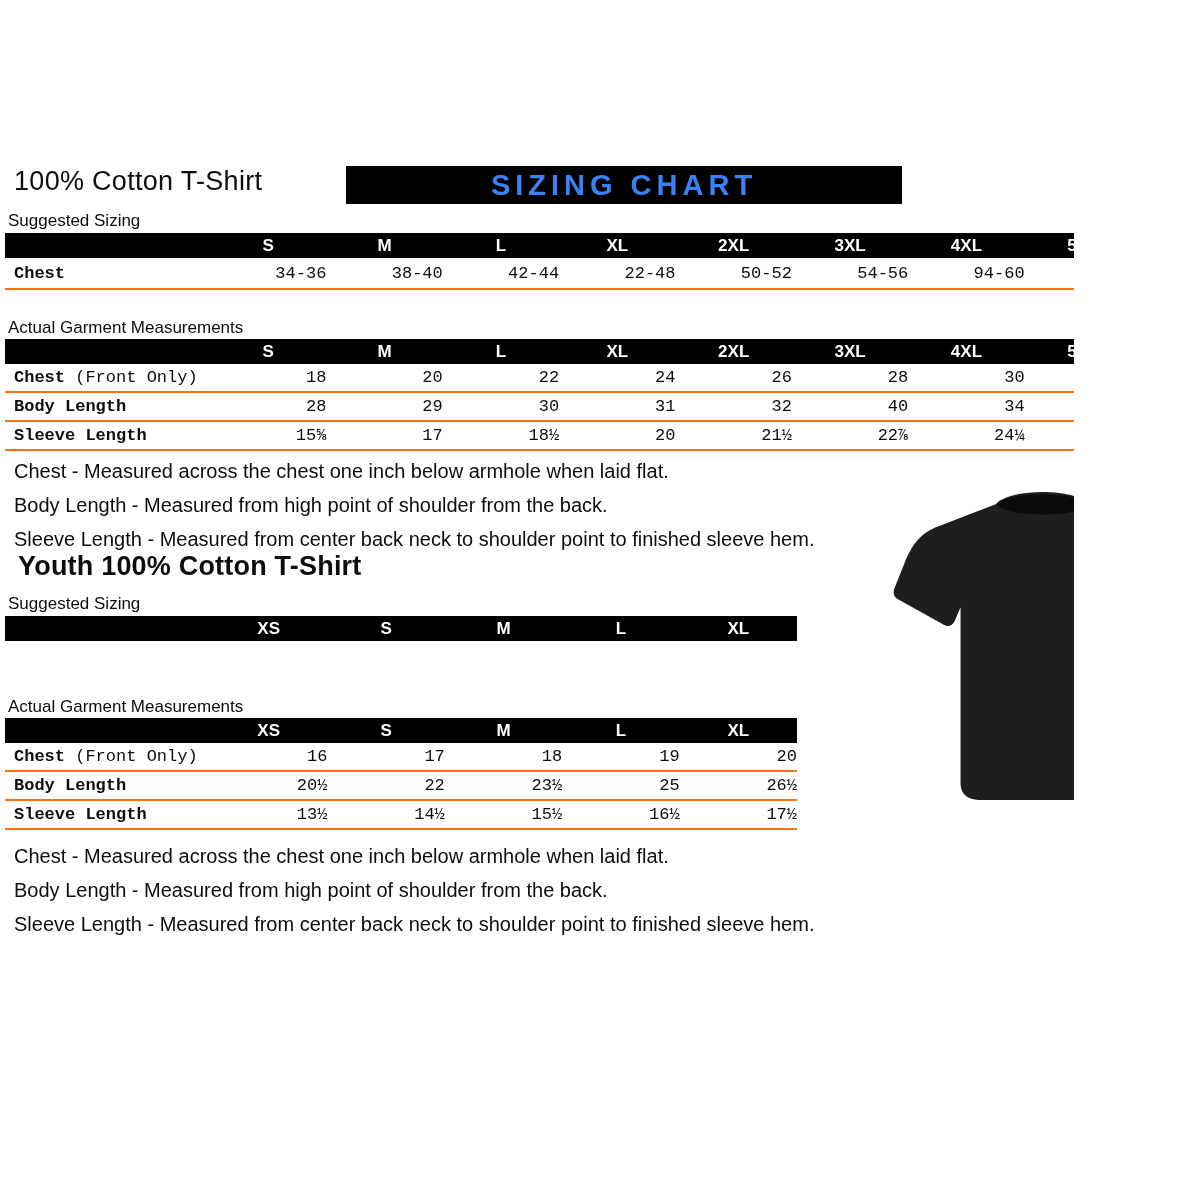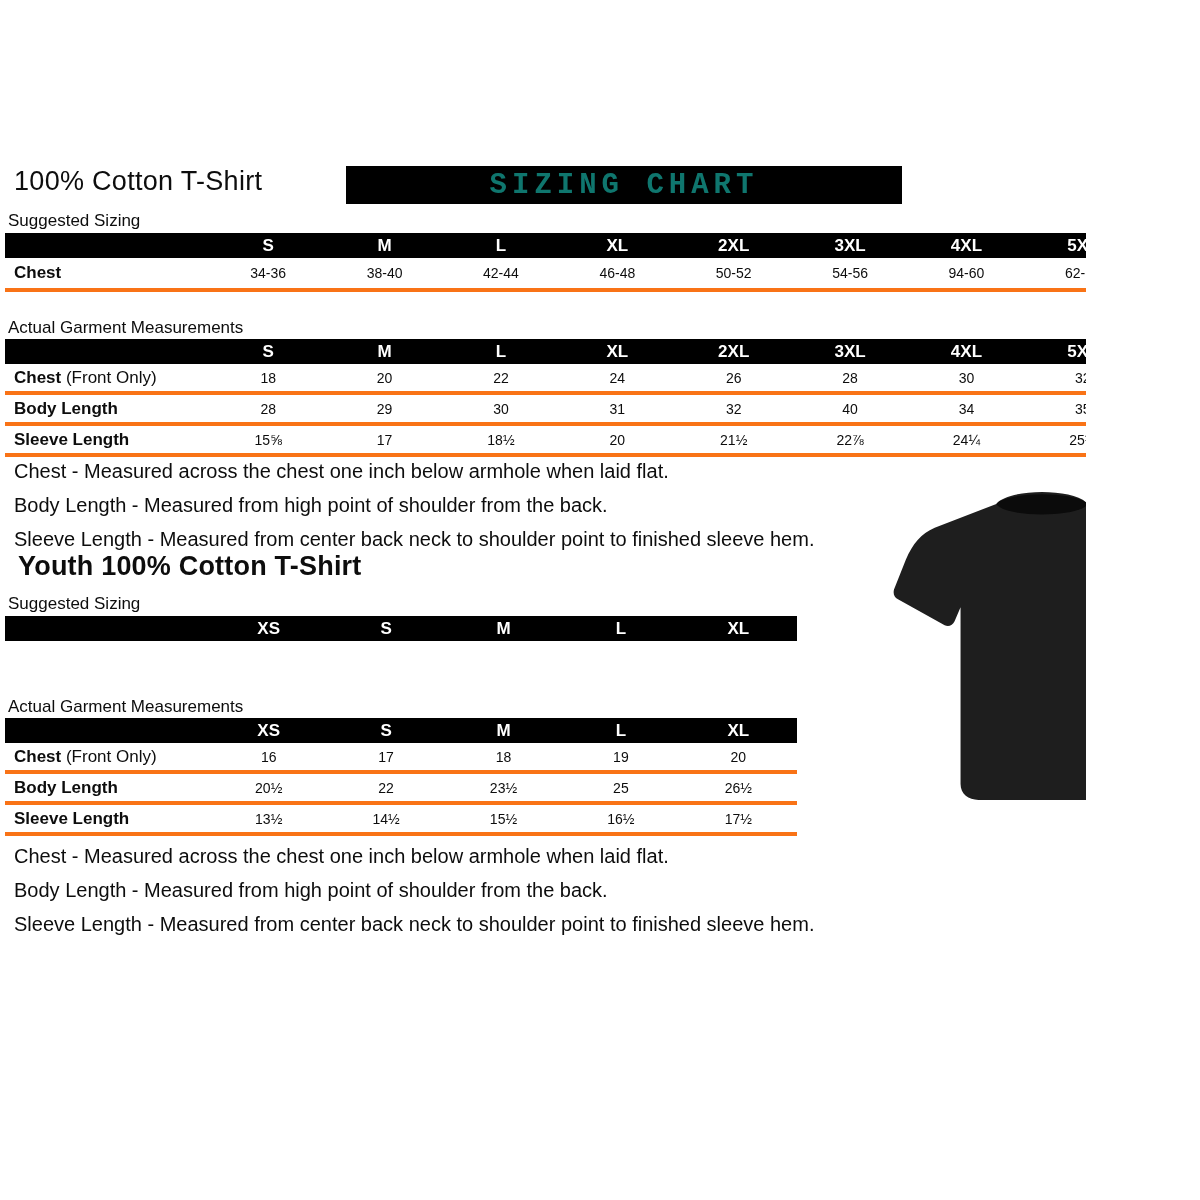--- a/index.html
+++ b/index.html
@@ -3,43 +3,42 @@
 <meta charset="utf-8">
 <style>
   html,body{margin:0;padding:0;background:#ffffff;}
   .canvas{
     position:relative;
     width:1074px;height:1200px;
     background:#ffffff;
     font-family:"Liberation Sans","DejaVu Sans",sans-serif;
     color:#0d0d0d;
     overflow:hidden;
-    padding-left:12px;
   }
   .abs{position:absolute;}
   .page-title{font-size:27px;font-weight:400;letter-spacing:.3px;white-space:nowrap;}
   .youth-title{font-size:27px;font-weight:700;letter-spacing:.2px;white-space:nowrap;}
   .banner{
-    background:#000;color:#0f766e;
+    background:#000;color:#3b82f6;
     display:flex;align-items:center;justify-content:center;
-    font-size:29px;font-weight:800;letter-spacing:5px;white-space:nowrap;font-family:Liberation Mono, monospace;
+    font-size:29px;font-weight:800;letter-spacing:5px;white-space:nowrap;
   }
   .section-heading{font-size:17px;font-weight:400;white-space:nowrap;text-align:right;}
   .sz-table{display:block;}
   .sz-head{
     display:grid;background:#000;height:25px;align-items:center;
   }
   .sz-th{color:#fff;font-weight:700;font-size:17px;text-align:center;line-height:25px;}
-  .sz-row{display:grid;border-bottom:4px solid #f97316;align-items:center;}
+  .sz-row{display:grid;border-bottom:2px solid #f97316;align-items:center;font-family:Liberation Mono, monospace;}
   .row-h-30 .sz-row{height:30px;}
   .row-h-27 .sz-row{height:27px;}
   .sz-label{font-size:17px;padding-left:9px;white-space:nowrap;}
   .sz-label b{font-weight:700;}
   .sz-label span{font-weight:400;}
-  .sz-td{text-align:center;font-size:14px;}
+  .sz-td{text-align:right;font-size:17px;}
   .notes .note{font-size:20px;margin-bottom:11px;white-space:nowrap;}
   .tee-wrap{width:298px;height:338px;}
   .tee-wrap svg{width:100%;height:100%;display:block;}
 </style>
 </head>
 <body>
 
 <div class="canvas">
 
   <div class="abs page-title" style="left:14px;top:166px;">100% Cotton T-Shirt</div>
@@ -58,21 +57,21 @@
         <div class="sz-th">2XL</div>
         <div class="sz-th">3XL</div>
         <div class="sz-th">4XL</div>
         <div class="sz-th">5XL</div>
       </div>
       <div class="sz-row" style="grid-template-columns: 205px repeat(8, 1fr);">
         <div class="sz-label"><b>Chest</b></div>
         <div class="sz-td">34-36</div>
         <div class="sz-td">38-40</div>
         <div class="sz-td">42-44</div>
-        <div class="sz-td">46-48</div>
+        <div class="sz-td">22-48</div>
         <div class="sz-td">50-52</div>
         <div class="sz-td">54-56</div>
         <div class="sz-td">94-60</div>
         <div class="sz-td">62-64</div>
       </div>
     </div>
 
   <div class="abs section-heading" style="left:8px;top:318px;">Actual Garment Measurements</div>
 
   <div class="abs sz-table row-h-27" style="left:5px;top:339px;width:1136px;">

